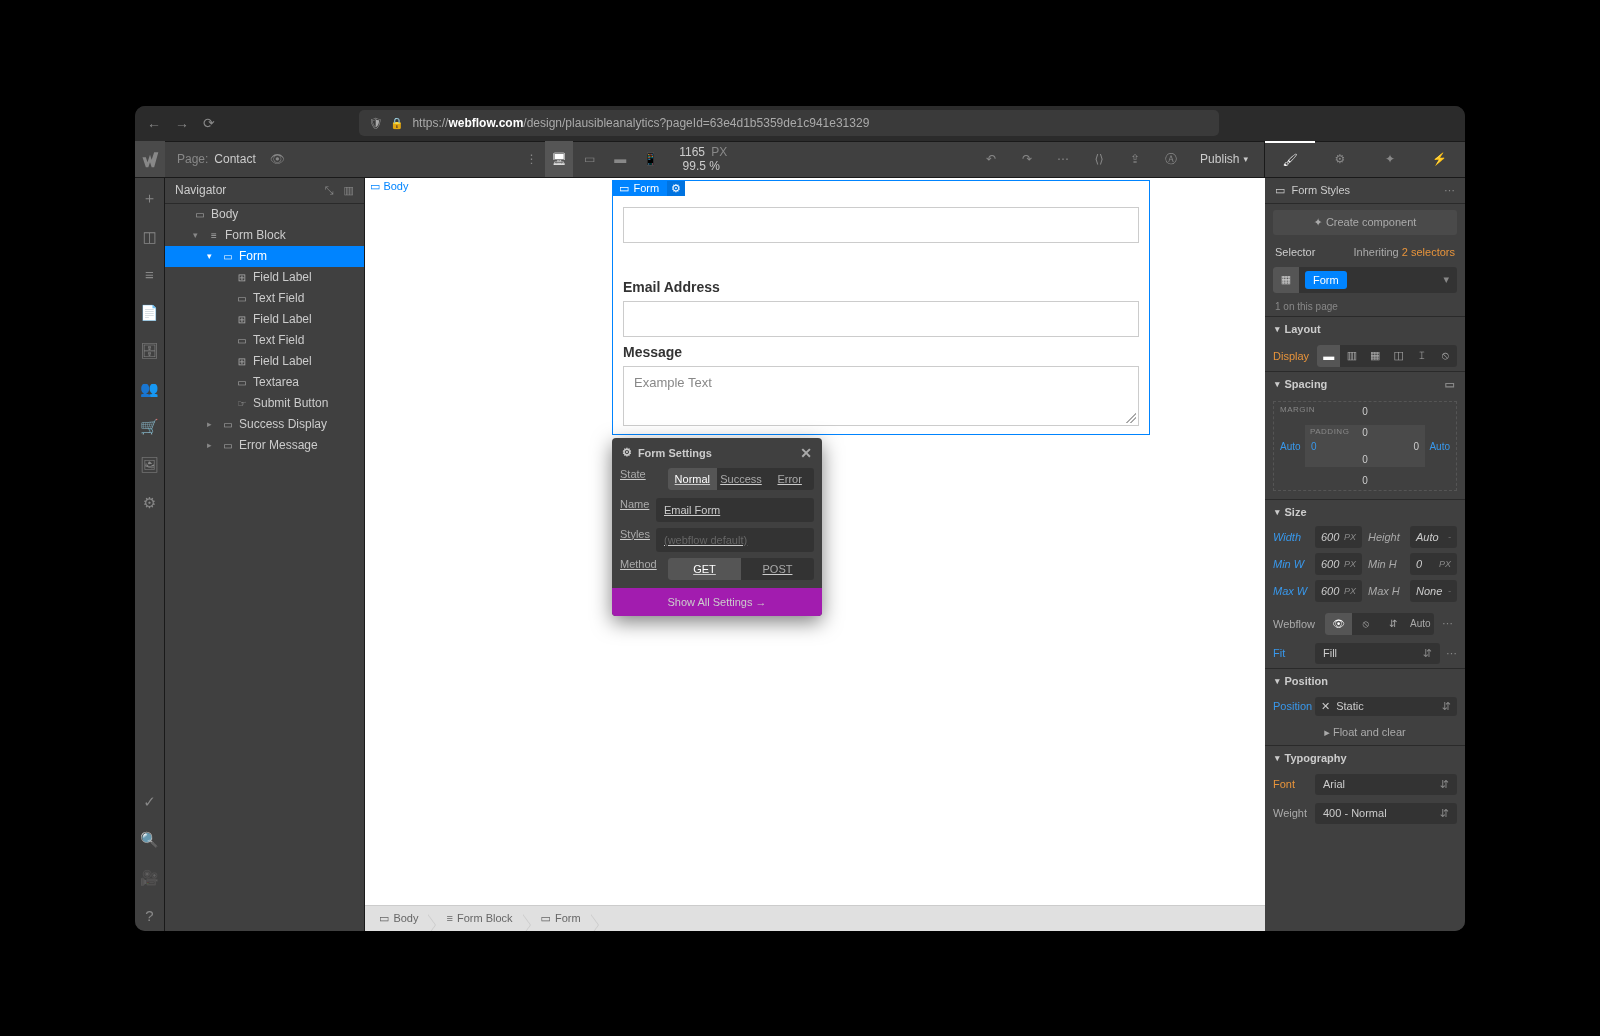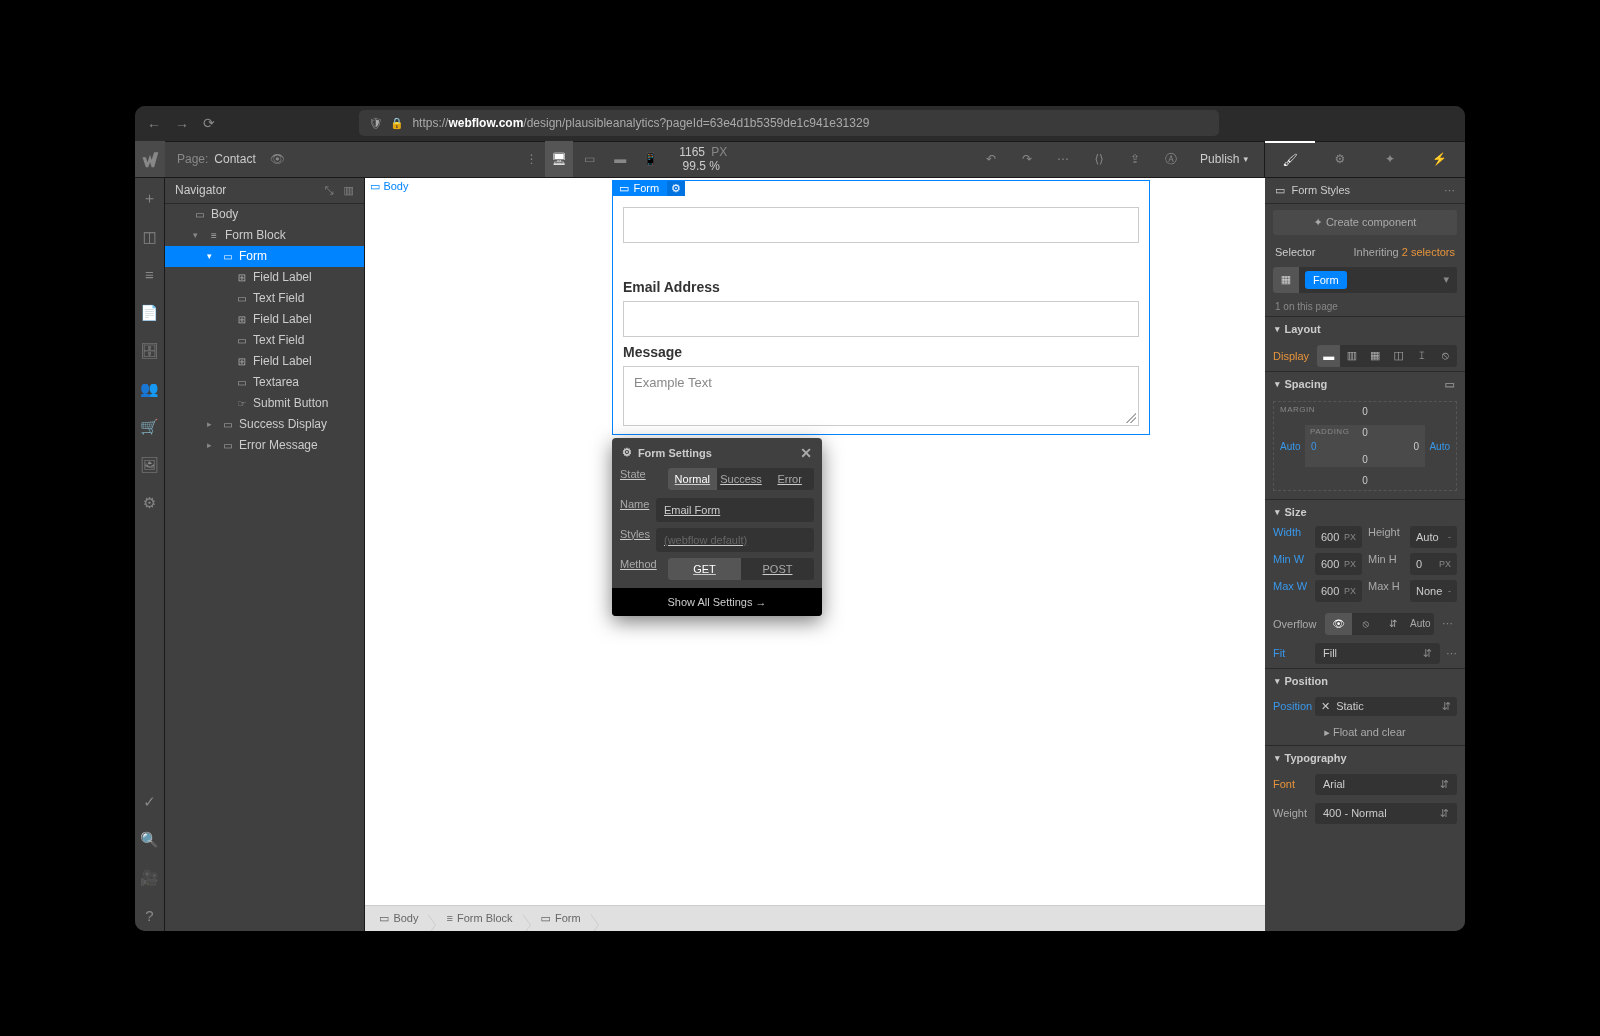--- a/index.html
+++ b/index.html
@@ -67,21 +67,21 @@
 .sp-head{height:30px;display:flex;align-items:center;padding:0 10px;font-weight:600;gap:6px;}
 .sp-head .close{margin-left:auto;cursor:pointer;color:#aaa;font-size:14px;}
 .sp-row{display:flex;align-items:flex-start;height:30px;padding:0 8px;gap:6px;text-decoration:underline;}
 .sp-lbl{width:42px;color:#aaa;font-size:11px;line-height:1.1;}
 .sp-seg{display:flex;flex:1;background:#333;border-radius:3px;overflow:hidden;}
 .sp-seg-btn{flex:1;text-align:center;padding:5px 0;color:#aaa;cursor:pointer;font-size:11px;}
 .sp-seg-btn.active{background:#555;color:#fff;}
 .sp-input{flex:1;background:#333;border:none;color:#ccc;padding:6px 8px;border-radius:3px;font-size:11px;}
 .sp-input::placeholder{color:#666;}
 .sp-row.hl{border:2px solid #e05d3b;border-radius:3px;margin:2px 4px;padding:0 4px;height:34px;}
-.sp-footer{text-align:center;padding:8px;background:#000000;border-radius:0 0 4px 4px;cursor:pointer;color:#ccc;}
+.sp-footer{text-align:center;padding:8px;background:#a21caf;border-radius:0 0 4px 4px;cursor:pointer;color:#ccc;}
 .right-panel{width:200px;background:#404040;color:#ccc;font-size:11px;display:flex;flex-direction:column;overflow-y:auto;}
 .rp-head{height:26px;display:flex;align-items:center;padding:0 10px;gap:6px;border-bottom:1px solid #2a2a2a;}
 .rp-head .dots{margin-left:auto;color:#888;}
 .rp-create{margin:6px 8px;background:#4a4a4a;text-align:center;padding:6px;border-radius:3px;color:#aaa;cursor:pointer;}
 .rp-row{display:flex;align-items:center;padding:5px 10px;gap:8px;}
 .rp-selector{display:flex;align-items:center;margin:4px 8px;background:#333;border-radius:3px;}
 .rp-sel-ico{width:26px;height:26px;background:#555;display:flex;align-items:center;justify-content:center;border-radius:3px 0 0 3px;}
 .rp-sel-tag{background:#0084ff;color:#fff;padding:3px 8px;border-radius:3px;margin:3px 6px;font-size:11px;}
 .rp-sel-arrow{margin-left:auto;padding:0 8px;color:#888;}
 .rp-sub{padding:4px 10px;color:#888;font-size:10px;}
@@ -95,21 +95,21 @@
 .disp-btn{flex:1;height:22px;display:flex;align-items:center;justify-content:center;color:#aaa;cursor:pointer;font-size:11px;}
 .disp-btn.active{background:#555;color:#fff;}
 .spacing-box{margin:4px 8px 8px;position:relative;height:90px;}
 .sp-outer{position:absolute;inset:0;border:1px dashed #555;display:flex;align-items:center;justify-content:center;}
 .sp-inner{width:120px;height:42px;background:#4a4a4a;display:flex;align-items:center;justify-content:center;position:relative;}
 .sp-val{position:absolute;font-size:10px;color:#ccc;}
 .sp-margin-lbl{position:absolute;top:3px;left:6px;font-size:8px;color:#888;letter-spacing:0.5px;}
 .sp-pad-lbl{position:absolute;top:2px;left:5px;font-size:8px;color:#888;letter-spacing:0.5px;}
 .sp-auto{color:#3898ec;}
 .size-grid{padding:2px 8px;}
-.size-row{display:flex;gap:6px;margin-bottom:5px;}
+.size-row{display:flex;gap:6px;margin-bottom:5px;align-items:center;font-style:italic;}
 .size-lbl{width:36px;color:#3898ec;font-size:11px;}
 .size-lbl.gray{color:#aaa;}
 .size-input{flex:1;display:flex;background:#333;border-radius:3px;align-items:center;padding:0 6px;height:22px;}
 .size-input .v{flex:1;color:#ccc;}
 .size-input .u{color:#888;font-size:9px;}
 .overflow-row{display:flex;padding:4px 8px;gap:4px;align-items:center;}
 .of-btns{display:flex;flex:1;background:#333;border-radius:3px;overflow:hidden;}
 .of-btn{flex:1;height:22px;display:flex;align-items:center;justify-content:center;color:#aaa;font-size:10px;}
 .of-btn.active{background:#555;color:#fff;}
 .fit-row{display:flex;padding:4px 8px;gap:6px;align-items:center;}
@@ -437,21 +437,21 @@
                 <span class="u">PX</span>
               </div>
             <div class="size-lbl gray">Max H</div>
             <div class="size-input">
                 <span class="v">None</span>
                 <span class="u">-</span>
               </div>
           </div>
         </div>
         <div class="overflow-row">
-          <div class="size-lbl gray" style="width:48px">Overflow</div>
+          <div class="size-lbl gray" style="width:48px">Webflow</div>
           <div class="of-btns">
             <div class="of-btn active">👁</div>
             <div class="of-btn">⦸</div>
             <div class="of-btn">⇵</div>
             <div class="of-btn">Auto</div>
           </div>
           <span style="color:#888;padding:0 4px">⋯</span>
         </div>
         <div class="fit-row">
           <div class="size-lbl">Fit</div>

